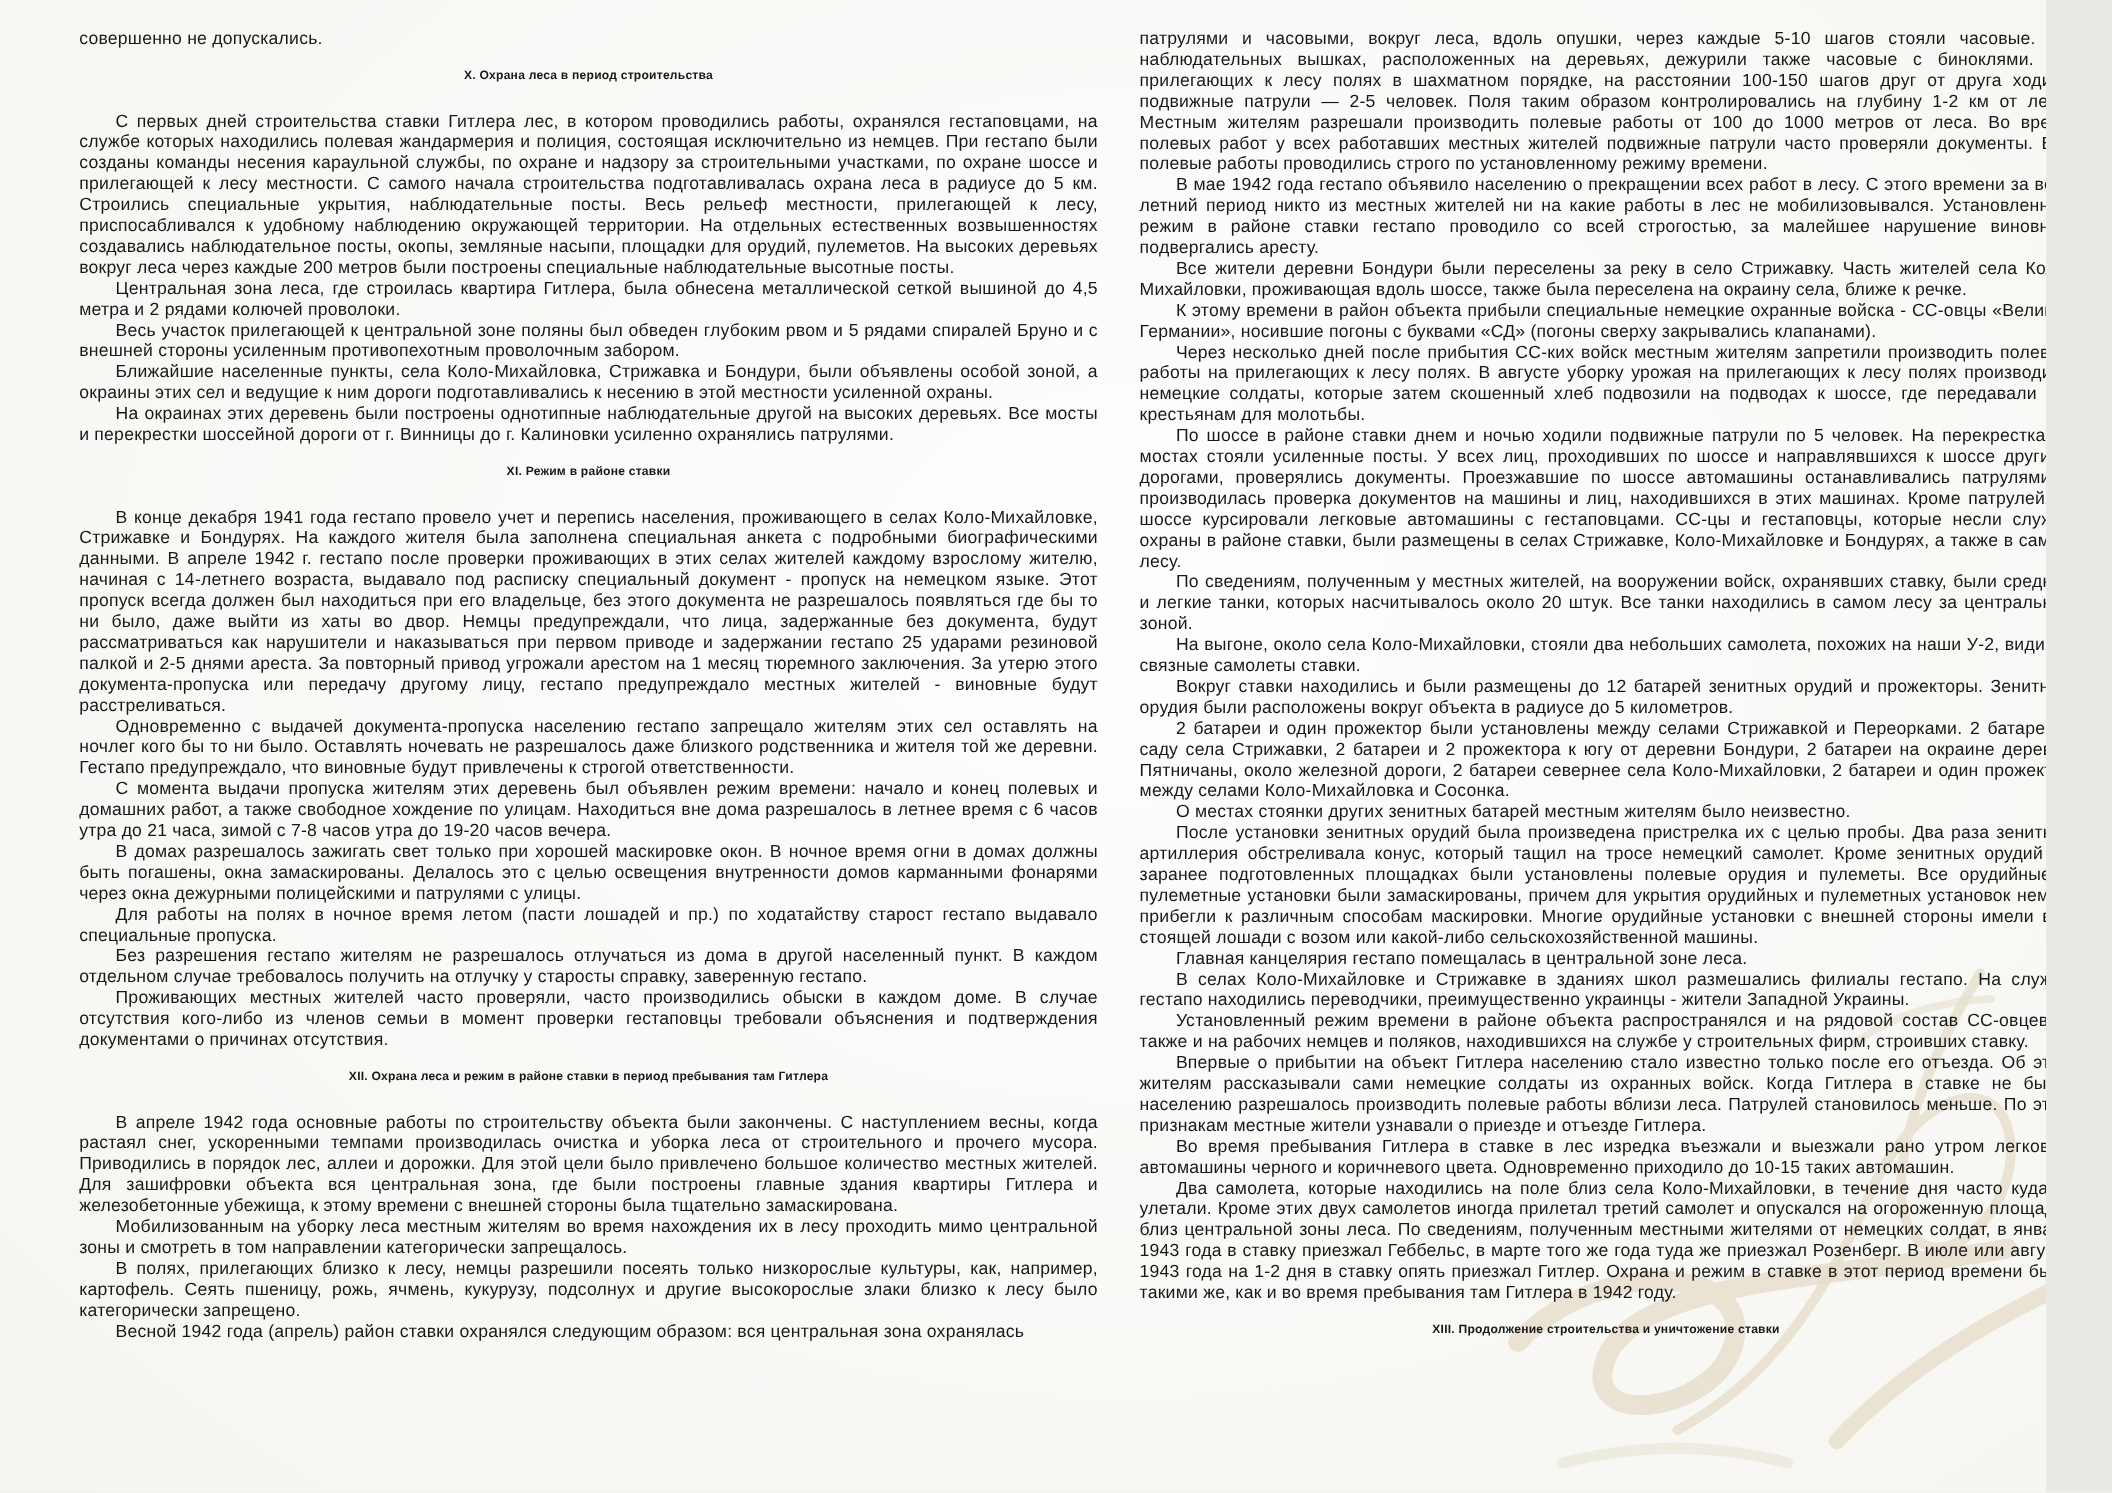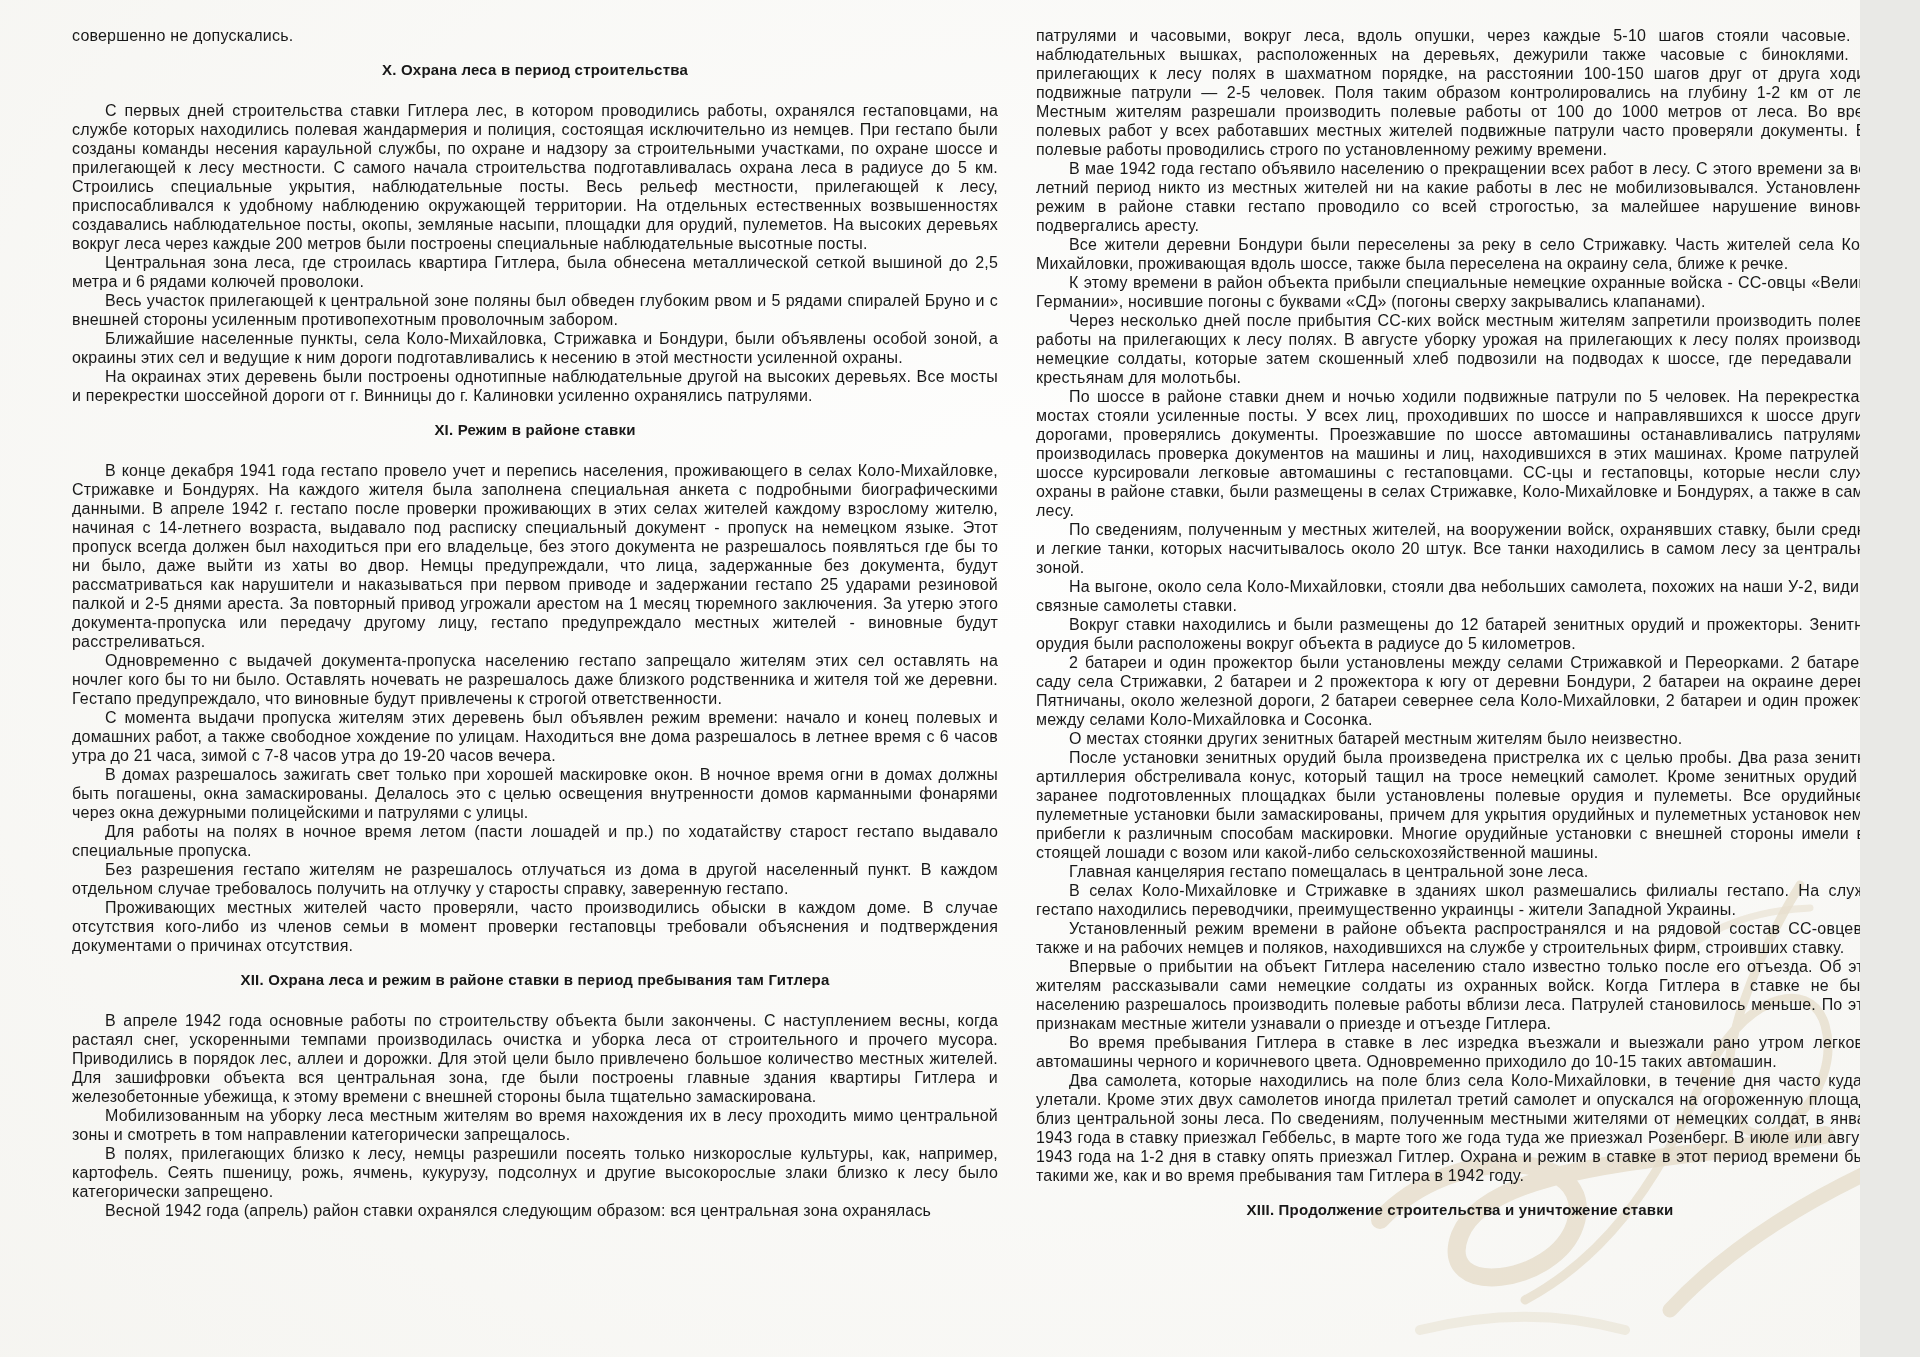--- a/index.html
+++ b/index.html
@@ -17,21 +17,21 @@
   .col{
     position:absolute;top:26px;
     font-size:16px;line-height:19px;letter-spacing:.2px;
     text-align:justify;
   }
   .col-left {left:72px;width:926px;}
   .col-right{left:1036px;width:848px;}
   .col p{margin:0;text-indent:33px;}
   .col p.frag{text-indent:0;}
   .col h3{
-    font-size:15px;line-height:19px;font-weight:bold;
+    font-size:11px;line-height:19px;font-weight:bold;
     text-align:center;margin:15px 0 22px;letter-spacing:.2px;
   }
   .watermark{
     position:absolute;left:1270px;top:830px;width:650px;height:527px;
     pointer-events:none;opacity:.55;
   }
 </style>
 </head>
 <body>
 
@@ -45,21 +45,21 @@
       <path d="M400 480 C460 415 545 365 625 330" stroke-width="15" opacity=".8"></path>
       <path d="M150 500 C230 480 300 485 355 500" stroke-width="10" opacity=".5"></path>
     </g>
   </svg>
 
   <div class="col col-left">
     <p class="frag">совершенно не допускались.</p>
 
     <h3>X. Охрана леса в период строительства</h3>
     <p>С первых дней строительства ставки Гитлера лес, в котором проводились работы, охранялся гестаповцами, на службе которых находились полевая жандармерия и полиция, состоящая исключительно из немцев. При гестапо были созданы команды несения караульной службы, по охране и надзору за строительными участками, по охране шоссе и прилегающей к лесу местности. С самого начала строительства подготавливалась охрана леса в радиусе до 5 км. Строились специальные укрытия, наблюдательные посты. Весь рельеф местности, прилегающей к лесу, приспосабливался к удобному наблюдению окружающей территории. На отдельных естественных возвышенностях создавались наблюдательное посты, окопы, земляные насыпи, площадки для орудий, пулеметов. На высоких деревьях вокруг леса через каждые 200 метров были построены специальные наблюдательные высотные посты.</p>
-    <p>Центральная зона леса, где строилась квартира Гитлера, была обнесена металлической сеткой вышиной до 2,5 метра и 6 рядами колючей проволоки.</p>
+    <p>Центральная зона леса, где строилась квартира Гитлера, была обнесена металлической сеткой вышиной до 4,5 метра и 2 рядами колючей проволоки.</p>
     <p>Весь участок прилегающей к центральной зоне поляны был обведен глубоким рвом и 5 рядами спиралей Бруно и с внешней стороны усиленным противопехотным проволочным забором.</p>
     <p>Ближайшие населенные пункты, села Коло-Михайловка, Стрижавка и Бондури, были объявлены особой зоной, а окраины этих сел и ведущие к ним дороги подготавливались к несению в этой местности усиленной охраны.</p>
     <p>На окраинах этих деревень были построены однотипные наблюдательные другой на высоких деревьях. Все мосты и перекрестки шоссейной дороги от г. Винницы до г. Калиновки усиленно охранялись патрулями.</p>
 
     <h3>XI. Режим в районе ставки</h3>
     <p>В конце декабря 1941 года гестапо провело учет и перепись населения, проживающего в селах Коло-Михайловке, Стрижавке и Бондурях. На каждого жителя была заполнена специальная анкета с подробными биографическими данными. В апреле 1942 г. гестапо после проверки проживающих в этих селах жителей каждому взрослому жителю, начиная с 14-летнего возраста, выдавало под расписку специальный документ - пропуск на немецком языке. Этот пропуск всегда должен был находиться при его владельце, без этого документа не разрешалось появляться где бы то ни было, даже выйти из хаты во двор. Немцы предупреждали, что лица, задержанные без документа, будут рассматриваться как нарушители и наказываться при первом приводе и задержании гестапо 25 ударами резиновой палкой и 2-5 днями ареста. За повторный привод угрожали арестом на 1 месяц тюремного заключения. За утерю этого документа-пропуска или передачу другому лицу, гестапо предупреждало местных жителей - виновные будут расстреливаться.</p>
     <p>Одновременно с выдачей документа-пропуска населению гестапо запрещало жителям этих сел оставлять на ночлег кого бы то ни было. Оставлять ночевать не разрешалось даже близкого родственника и жителя той же деревни. Гестапо предупреждало, что виновные будут привлечены к строгой ответственности.</p>
     <p>С момента выдачи пропуска жителям этих деревень был объявлен режим времени: начало и конец полевых и домашних работ, а также свободное хождение по улицам. Находиться вне дома разрешалось в летнее время с 6 часов утра до 21 часа, зимой с 7-8 часов утра до 19-20 часов вечера.</p>
     <p>В домах разрешалось зажигать свет только при хорошей маскировке окон. В ночное время огни в домах должны быть погашены, окна замаскированы. Делалось это с целью освещения внутренности домов карманными фонарями через окна дежурными полицейскими и патрулями с улицы.</p>
     <p>Для работы на полях в ночное время летом (пасти лошадей и пр.) по ходатайству старост гестапо выдавало специальные пропуска.</p>

